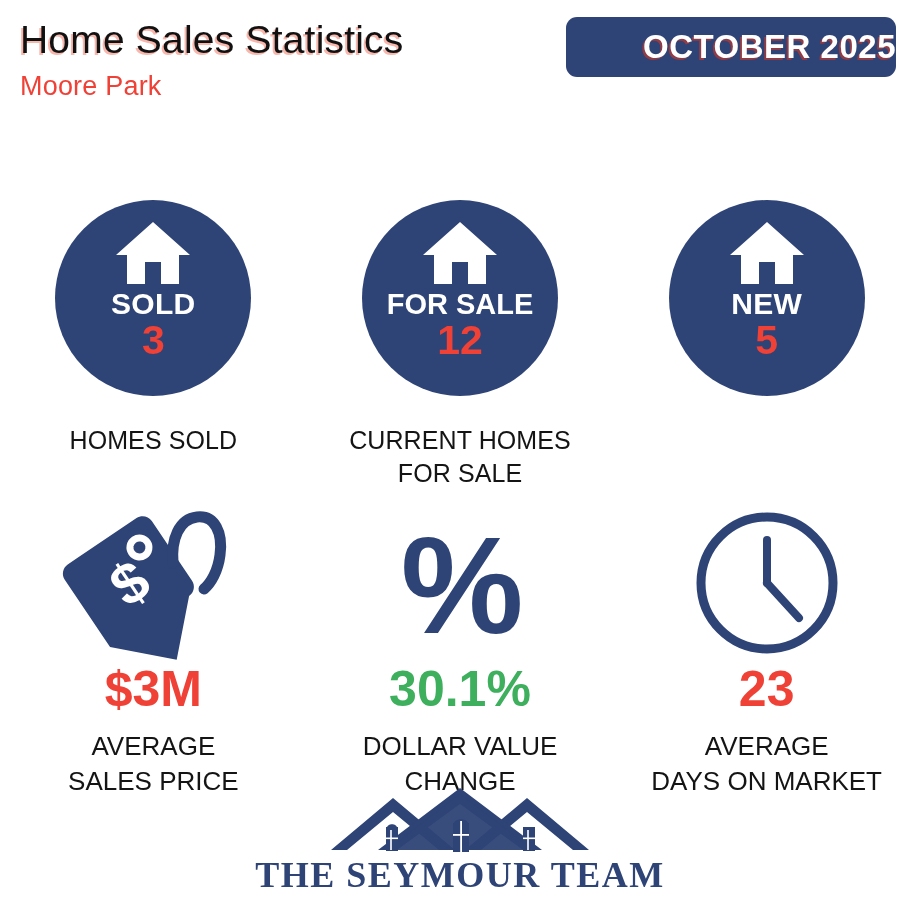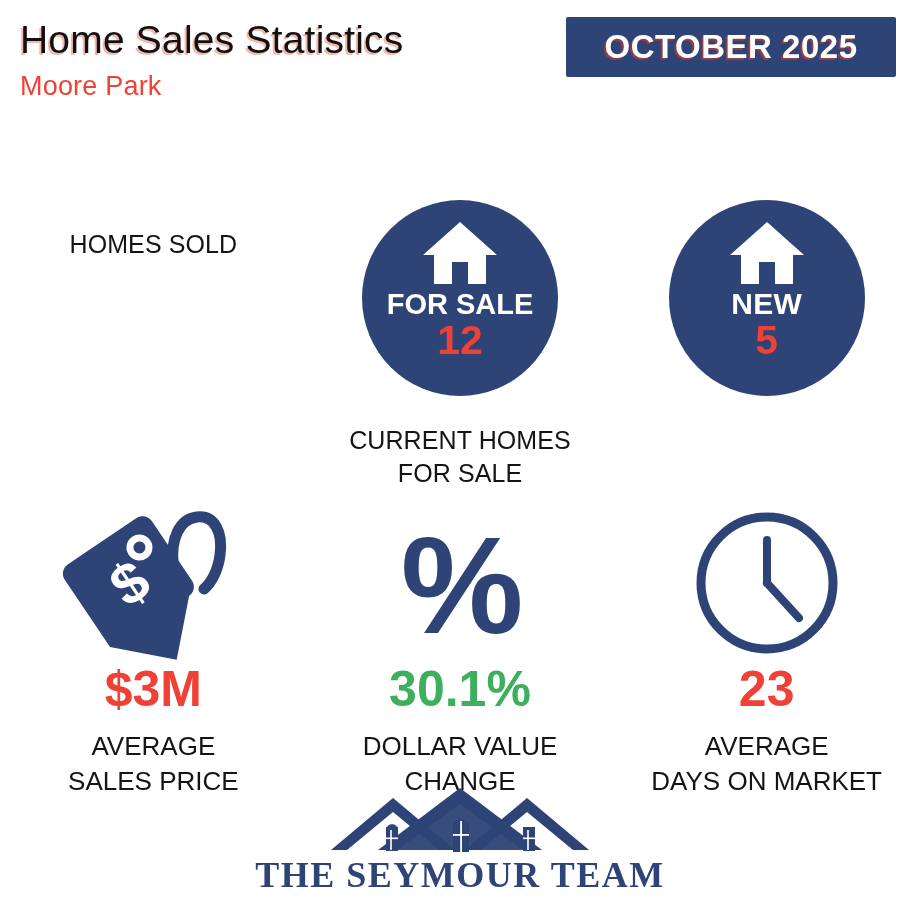--- a/index.html
+++ b/index.html
@@ -46,24 +46,24 @@
     margin-top: 8px;
     white-space: nowrap;
   }
   .month-badge {
     position: absolute;
     left: 566px;
     top: 17px;
     width: 330px;
     height: 60px;
     background: #2e4376;
-    border-radius: 2px;
-    display: flex;
-    align-items: center;
-    justify-content: center;
+    border-radius: 11px;
+    display: flex;
+    align-items: center;
+    justify-content: flex-end;
   }
   .month-badge-text {
     font-size: 33px;
     font-weight: 700;
     color: #ffffff;
     letter-spacing: 0.5px;
     text-shadow: -2px 2px 0 #8f3c46;
     white-space: nowrap;
   }
 
@@ -193,20 +193,29 @@
     <div class="sub-title">Moore Park</div>
   </div>
   <div class="month-badge">
     <span class="month-badge-text">OCTOBER 2025</span>
   </div>
 </div>
 
 <div class="stats-row row-top">
 
   <div class="stat-cell">
+    <div class="circle-badge">
+      <span>
+        <svg class="house-icon" width="74" height="64" viewBox="0 0 74 64" aria-hidden="true">
+          <path fill="#ffffff" d="M37 0 L74 33 L63 33 L63 62 L45 62 L45 40 L29 40 L29 62 L11 62 L11 33 L0 33 Z"></path>
+        </svg>
+      </span>
+      <span class="badge-word">SOLD</span>
+      <span class="badge-number">3</span>
+    </div>
     <div class="caption">HOMES SOLD</div>
   </div>
 
   <div class="stat-cell">
     <div class="circle-badge">
       <span>
         <svg class="house-icon" width="74" height="64" viewBox="0 0 74 64" aria-hidden="true">
           <path fill="#ffffff" d="M37 0 L74 33 L63 33 L63 62 L45 62 L45 40 L29 40 L29 62 L11 62 L11 33 L0 33 Z"></path>
         </svg>
       </span>

